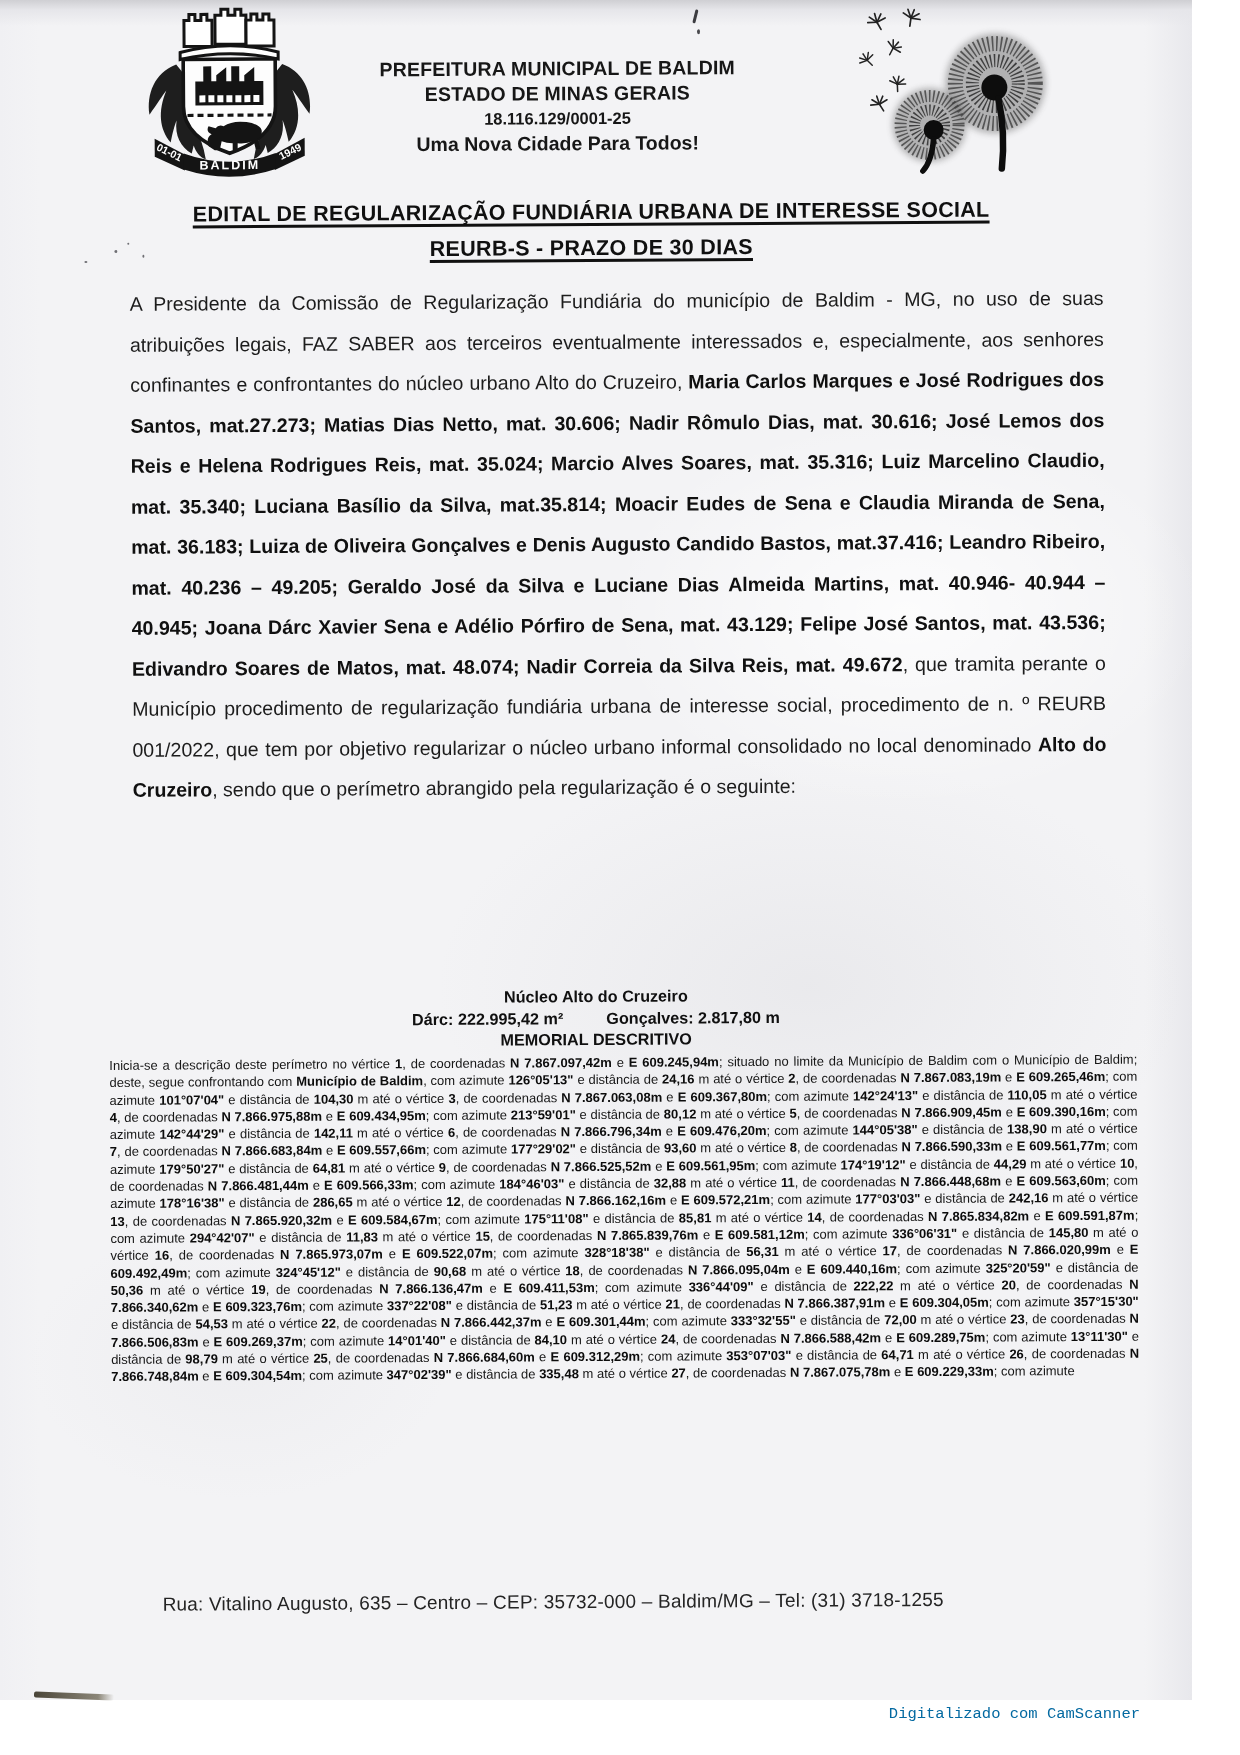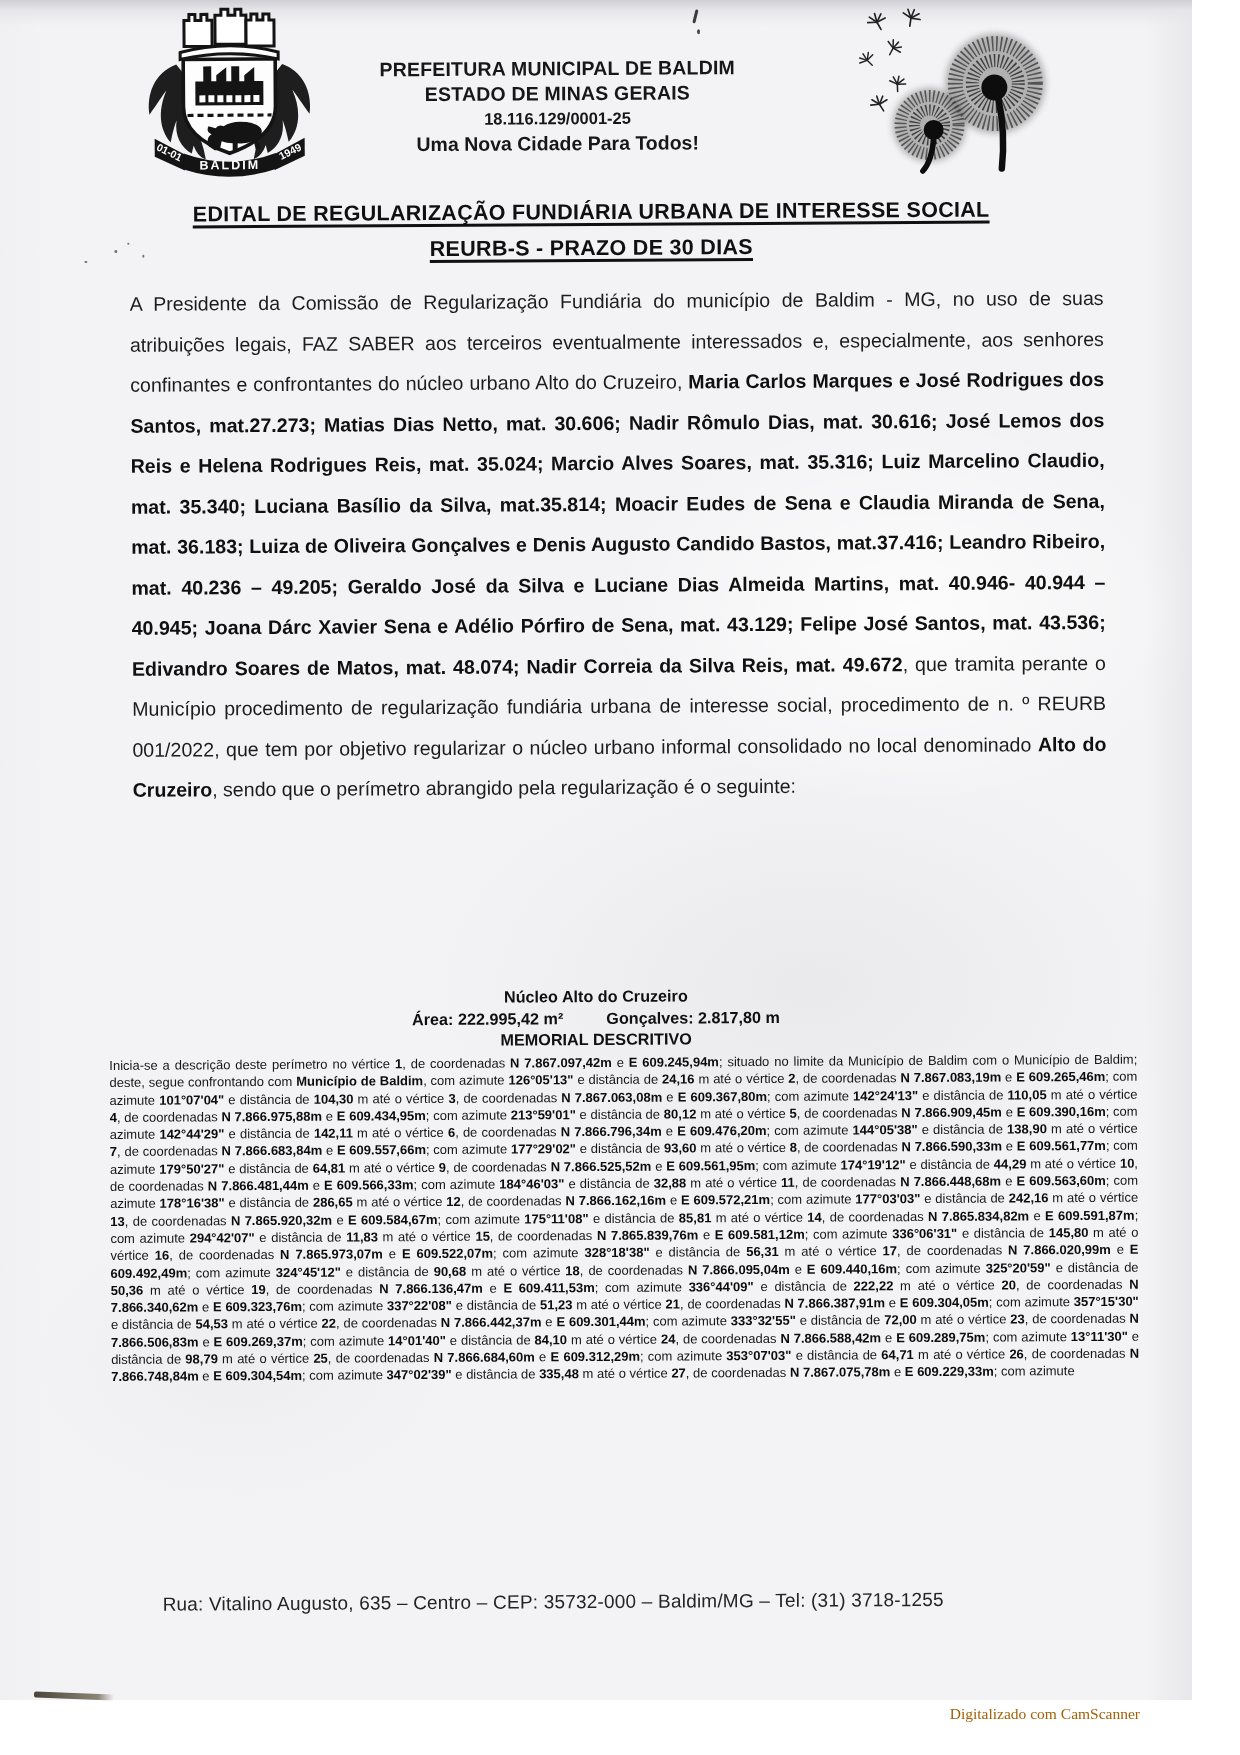--- a/index.html
+++ b/index.html
@@ -61,21 +61,21 @@
   .speck{position:absolute;background:#6f6f74;border-radius:50%;}
   .spk-a{left:699px;top:10px;width:3px;height:14px;border-radius:2px;transform:rotate(14deg);background:#3c3c40;}
   .spk-b{left:702px;top:30px;width:3px;height:5px;background:#4a4a4e;}
   .spk-c{left:118px;top:247px;width:3px;height:3px;}
   .spk-d{left:131px;top:240px;width:2px;height:2px;}
   .spk-e{left:146px;top:252px;width:2px;height:3px;}
   .spk-f{left:88px;top:258px;width:3px;height:2px;}
 
   
   .camscanner{position:absolute;left:0;top:1705px;width:1140px;text-align:right;
-      font-size:15.5px;color:#a16207;font-family:Liberation Serif, serif;}
+      font-size:15.5px;color:#0369a1;font-family:Liberation Mono, monospace;}
 </style>
 </head>
 <body>
 
 <div class="page">
   <div class="paper">
     <div class="content">
 
       <svg class="crest-svg" viewBox="0 0 250 172" width="252" height="172" aria-hidden="true">
 
@@ -163,21 +163,21 @@
       <div class="title">
         <div><span class="u">EDITAL DE REGULARIZAÇÃO FUNDIÁRIA URBANA DE INTERESSE SOCIAL</span></div>
         <div><span class="u">REURB-S - PRAZO DE 30 DIAS</span></div>
       </div>
 
       <div class="intro">A Presidente da Comissão de Regularização Fundiária do município de Baldim - MG, no uso de suas atribuições legais, FAZ SABER aos terceiros eventualmente interessados e, especialmente, aos senhores confinantes e confrontantes do núcleo urbano Alto do Cruzeiro, <b>Maria Carlos Marques e José Rodrigues dos Santos, mat.27.273; Matias Dias Netto, mat. 30.606; Nadir Rômulo Dias, mat. 30.616; José Lemos dos Reis e Helena Rodrigues Reis, mat. 35.024; Marcio Alves Soares, mat. 35.316; Luiz Marcelino Claudio, mat. 35.340; Luciana Basílio da Silva, mat.35.814; Moacir Eudes de Sena e Claudia Miranda de Sena, mat. 36.183; Luiza de Oliveira Gonçalves e Denis Augusto Candido Bastos, mat.37.416; Leandro Ribeiro, mat. 40.236 – 49.205; Geraldo José da Silva e Luciane Dias Almeida Martins, mat. 40.946- 40.944 – 40.945; Joana Dárc Xavier Sena e Adélio Pórfiro de Sena, mat. 43.129; Felipe José Santos, mat. 43.536; Edivandro Soares de Matos, mat. 48.074; Nadir Correia da Silva Reis, mat. 49.672</b>, que tramita perante o Município procedimento de regularização fundiária urbana de interesse social, procedimento de n. º REURB 001/2022, que tem por objetivo regularizar o núcleo urbano informal consolidado no local denominado <b>Alto do Cruzeiro</b>, sendo que o perímetro abrangido pela regularização é o seguinte:</div>
 
       <div class="mh">
         <div>Núcleo Alto do Cruzeiro</div>
         <div>
-          <span>Área:</span>
+          <span>Dárc:</span>
           <span>222.995,42 m²</span>
           <span class="gap"></span>
           <span>Gonçalves:</span>
           <span>2.817,80 m</span>
         </div>
         <div>MEMORIAL DESCRITIVO</div>
       </div>
 
       <div class="memo">Inicia-se a descrição deste perímetro no vértice <b>1</b>, de coordenadas <b>N 7.867.097,42m</b> e <b>E 609.245,94m</b>;  situado no limite da Município de Baldim com o Município de Baldim; deste, segue confrontando com <b>Município de Baldim</b>,  com azimute <b>126°05'13"</b> e distância de <b>24,16</b> m até o vértice <b>2</b>, de coordenadas <b>N 7.867.083,19m</b> e <b>E 609.265,46m</b>;  com azimute <b>101°07'04"</b> e distância de <b>104,30</b> m até o vértice <b>3</b>, de coordenadas <b>N 7.867.063,08m</b> e <b>E 609.367,80m</b>;  com azimute <b>142°24'13"</b> e distância de <b>110,05</b> m até o vértice <b>4</b>, de coordenadas <b>N 7.866.975,88m</b> e <b>E 609.434,95m</b>;  com azimute <b>213°59'01"</b> e distância de <b>80,12</b> m até o vértice <b>5</b>, de coordenadas <b>N 7.866.909,45m</b> e <b>E 609.390,16m</b>;  com azimute <b>142°44'29"</b> e distância de <b>142,11</b> m até o vértice <b>6</b>, de coordenadas <b>N 7.866.796,34m</b> e <b>E 609.476,20m</b>;  com azimute <b>144°05'38"</b> e distância de <b>138,90</b> m até o vértice <b>7</b>, de coordenadas <b>N 7.866.683,84m</b> e <b>E 609.557,66m</b>;  com azimute <b>177°29'02"</b> e distância de <b>93,60</b> m até o vértice <b>8</b>, de coordenadas <b>N 7.866.590,33m</b> e <b>E 609.561,77m</b>;  com azimute <b>179°50'27"</b> e distância de <b>64,81</b> m até o vértice <b>9</b>, de coordenadas <b>N 7.866.525,52m</b> e <b>E 609.561,95m</b>;  com azimute <b>174°19'12"</b> e distância de <b>44,29</b> m até o vértice <b>10</b>, de coordenadas <b>N 7.866.481,44m</b> e <b>E 609.566,33m</b>;  com azimute <b>184°46'03"</b> e distância de <b>32,88</b> m até o vértice <b>11</b>, de coordenadas <b>N 7.866.448,68m</b> e <b>E 609.563,60m</b>;  com azimute <b>178°16'38"</b> e distância de <b>286,65</b> m até o vértice <b>12</b>, de coordenadas <b>N 7.866.162,16m</b> e <b>E 609.572,21m</b>;  com azimute <b>177°03'03"</b> e distância de <b>242,16</b> m até o vértice <b>13</b>, de coordenadas <b>N 7.865.920,32m</b> e <b>E 609.584,67m</b>;  com azimute <b>175°11'08"</b> e distância de <b>85,81</b> m até o vértice <b>14</b>, de coordenadas <b>N 7.865.834,82m</b> e <b>E 609.591,87m</b>;  com azimute <b>294°42'07"</b> e distância de <b>11,83</b> m até o vértice <b>15</b>, de coordenadas <b>N 7.865.839,76m</b> e <b>E 609.581,12m</b>;  com azimute <b>336°06'31"</b> e distância de <b>145,80</b> m até o vértice <b>16</b>, de coordenadas <b>N 7.865.973,07m</b> e <b>E 609.522,07m</b>;  com azimute <b>328°18'38"</b> e distância de <b>56,31</b> m até o vértice <b>17</b>, de coordenadas <b>N 7.866.020,99m</b> e <b>E 609.492,49m</b>;  com azimute <b>324°45'12"</b> e distância de <b>90,68</b> m até o vértice <b>18</b>, de coordenadas <b>N 7.866.095,04m</b> e <b>E 609.440,16m</b>;  com azimute <b>325°20'59"</b> e distância de <b>50,36</b> m até o vértice <b>19</b>, de coordenadas <b>N 7.866.136,47m</b> e <b>E 609.411,53m</b>;  com azimute <b>336°44'09"</b> e distância de <b>222,22</b> m até o vértice <b>20</b>, de coordenadas <b>N 7.866.340,62m</b> e <b>E 609.323,76m</b>;  com azimute <b>337°22'08"</b> e distância de <b>51,23</b> m até o vértice <b>21</b>, de coordenadas <b>N 7.866.387,91m</b> e <b>E 609.304,05m</b>;  com azimute <b>357°15'30"</b> e distância de <b>54,53</b> m até o vértice <b>22</b>, de coordenadas <b>N 7.866.442,37m</b> e <b>E 609.301,44m</b>;  com azimute <b>333°32'55"</b> e distância de <b>72,00</b> m até o vértice <b>23</b>, de coordenadas <b>N 7.866.506,83m</b> e <b>E 609.269,37m</b>;  com azimute <b>14°01'40"</b> e distância de <b>84,10</b> m até o vértice <b>24</b>, de coordenadas <b>N 7.866.588,42m</b> e <b>E 609.289,75m</b>;  com azimute <b>13°11'30"</b> e distância de <b>98,79</b> m até o vértice <b>25</b>, de coordenadas <b>N 7.866.684,60m</b> e <b>E 609.312,29m</b>;  com azimute <b>353°07'03"</b> e distância de <b>64,71</b> m até o vértice <b>26</b>, de coordenadas <b>N 7.866.748,84m</b> e <b>E 609.304,54m</b>; com azimute <b>347°02'39"</b> e distância de <b>335,48</b> m até o vértice <b>27</b>, de coordenadas <b>N 7.867.075,78m</b> e <b>E 609.229,33m</b>;  com azimute</div>
 

